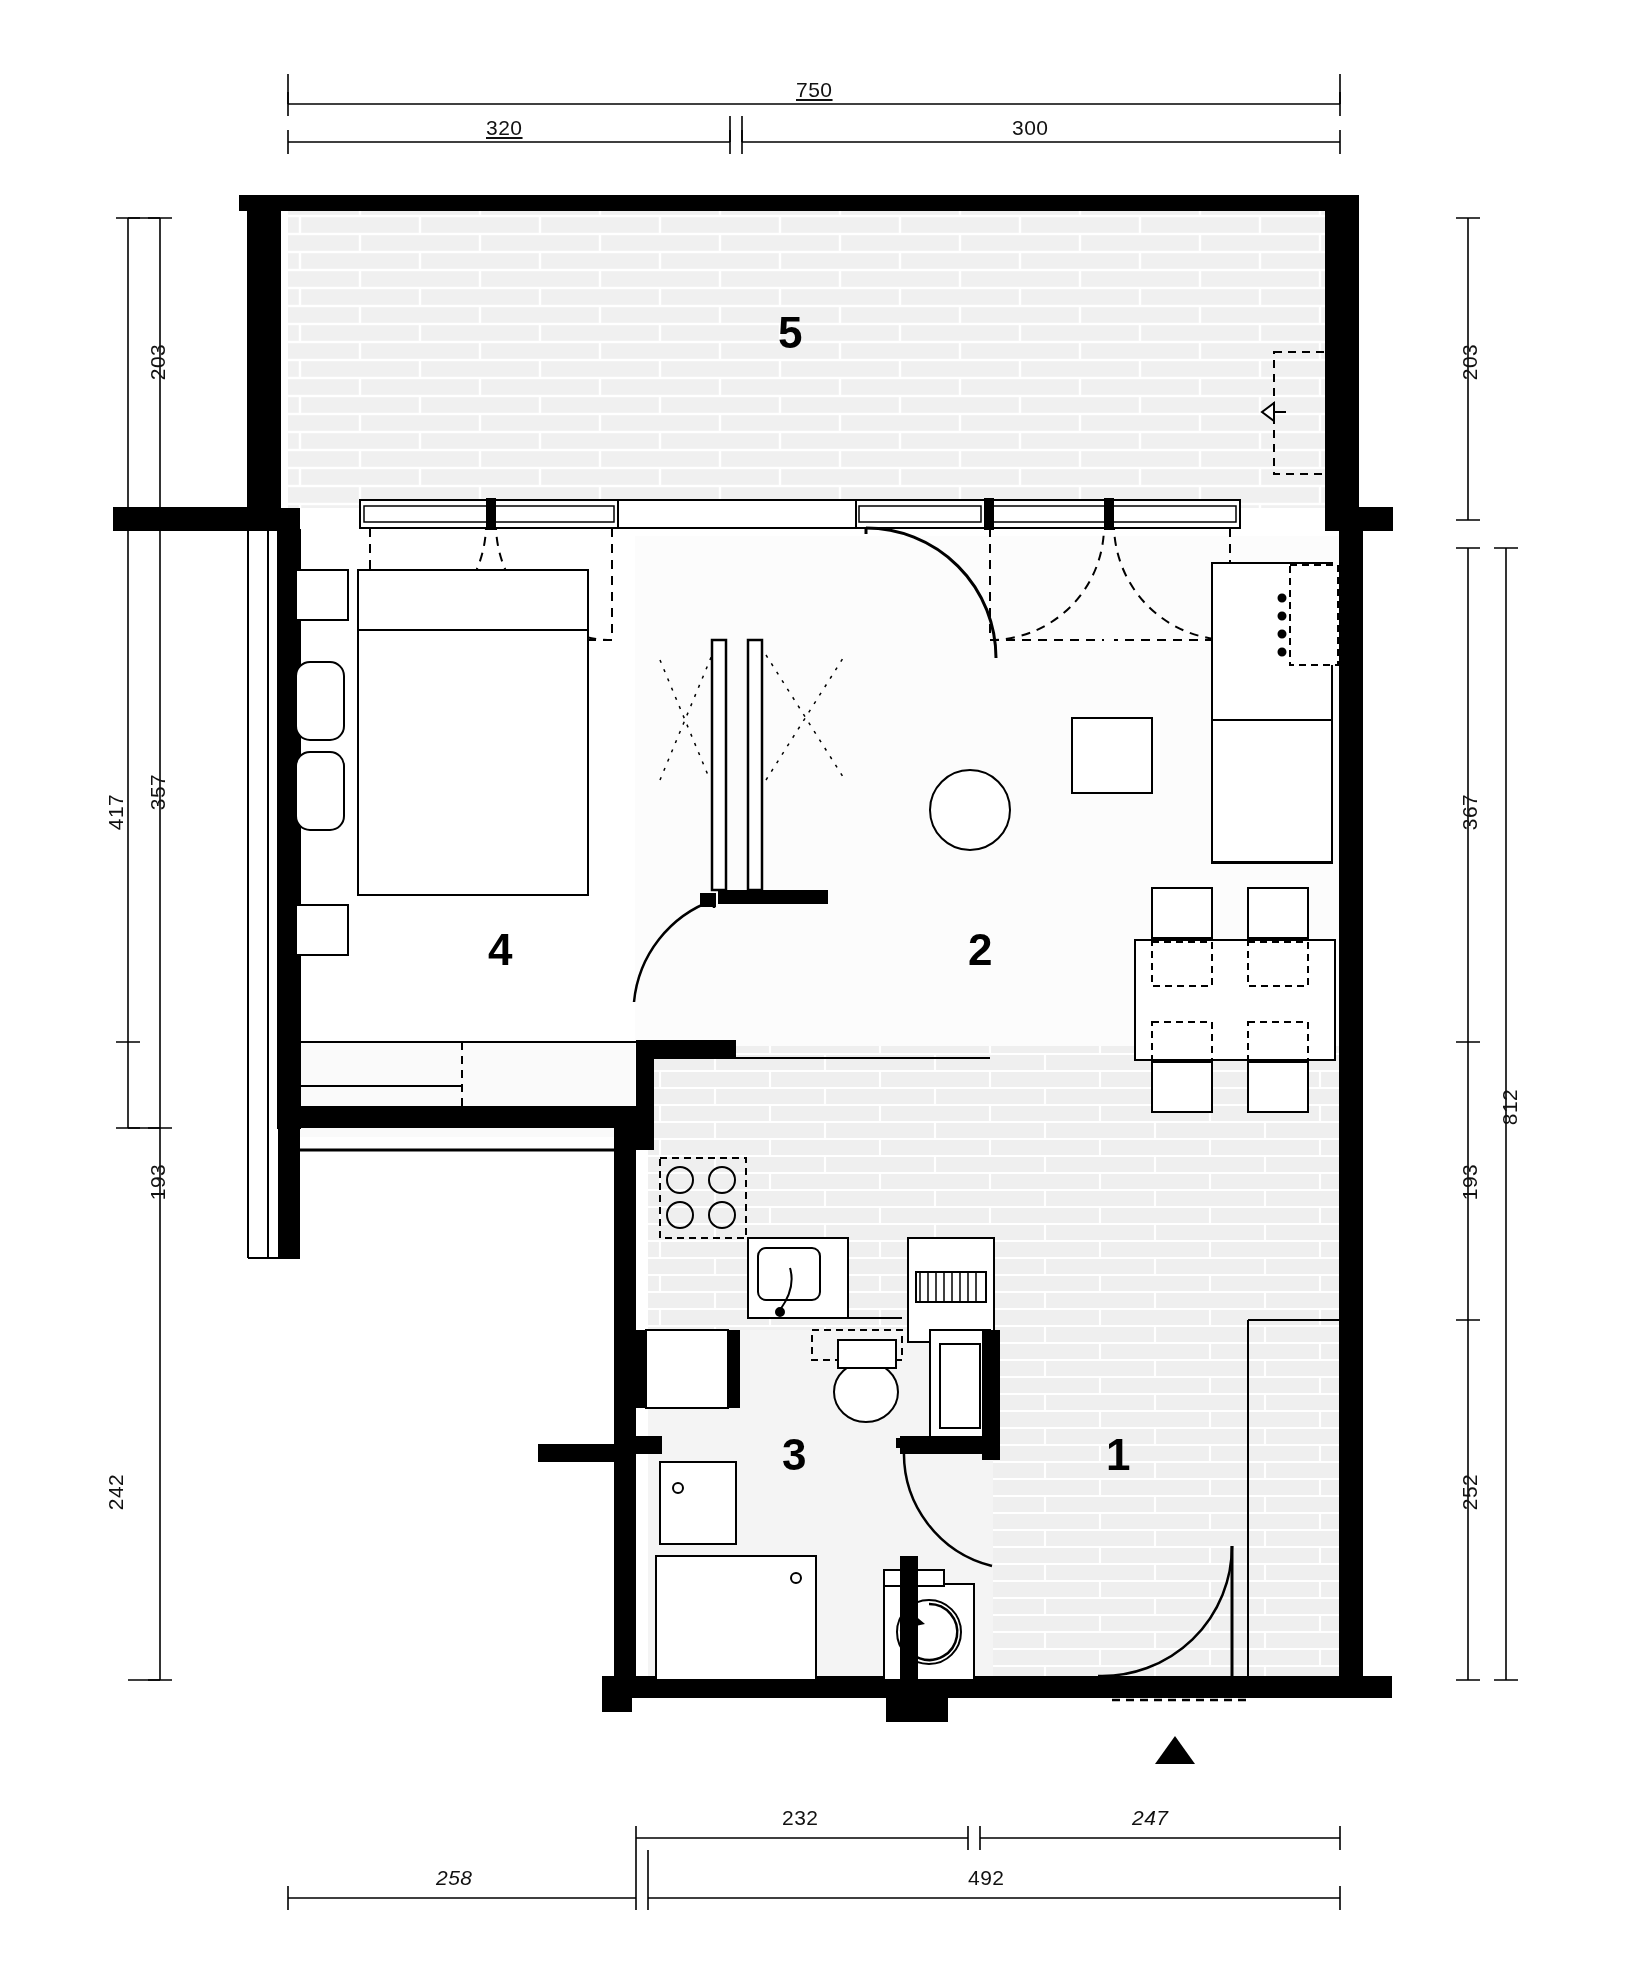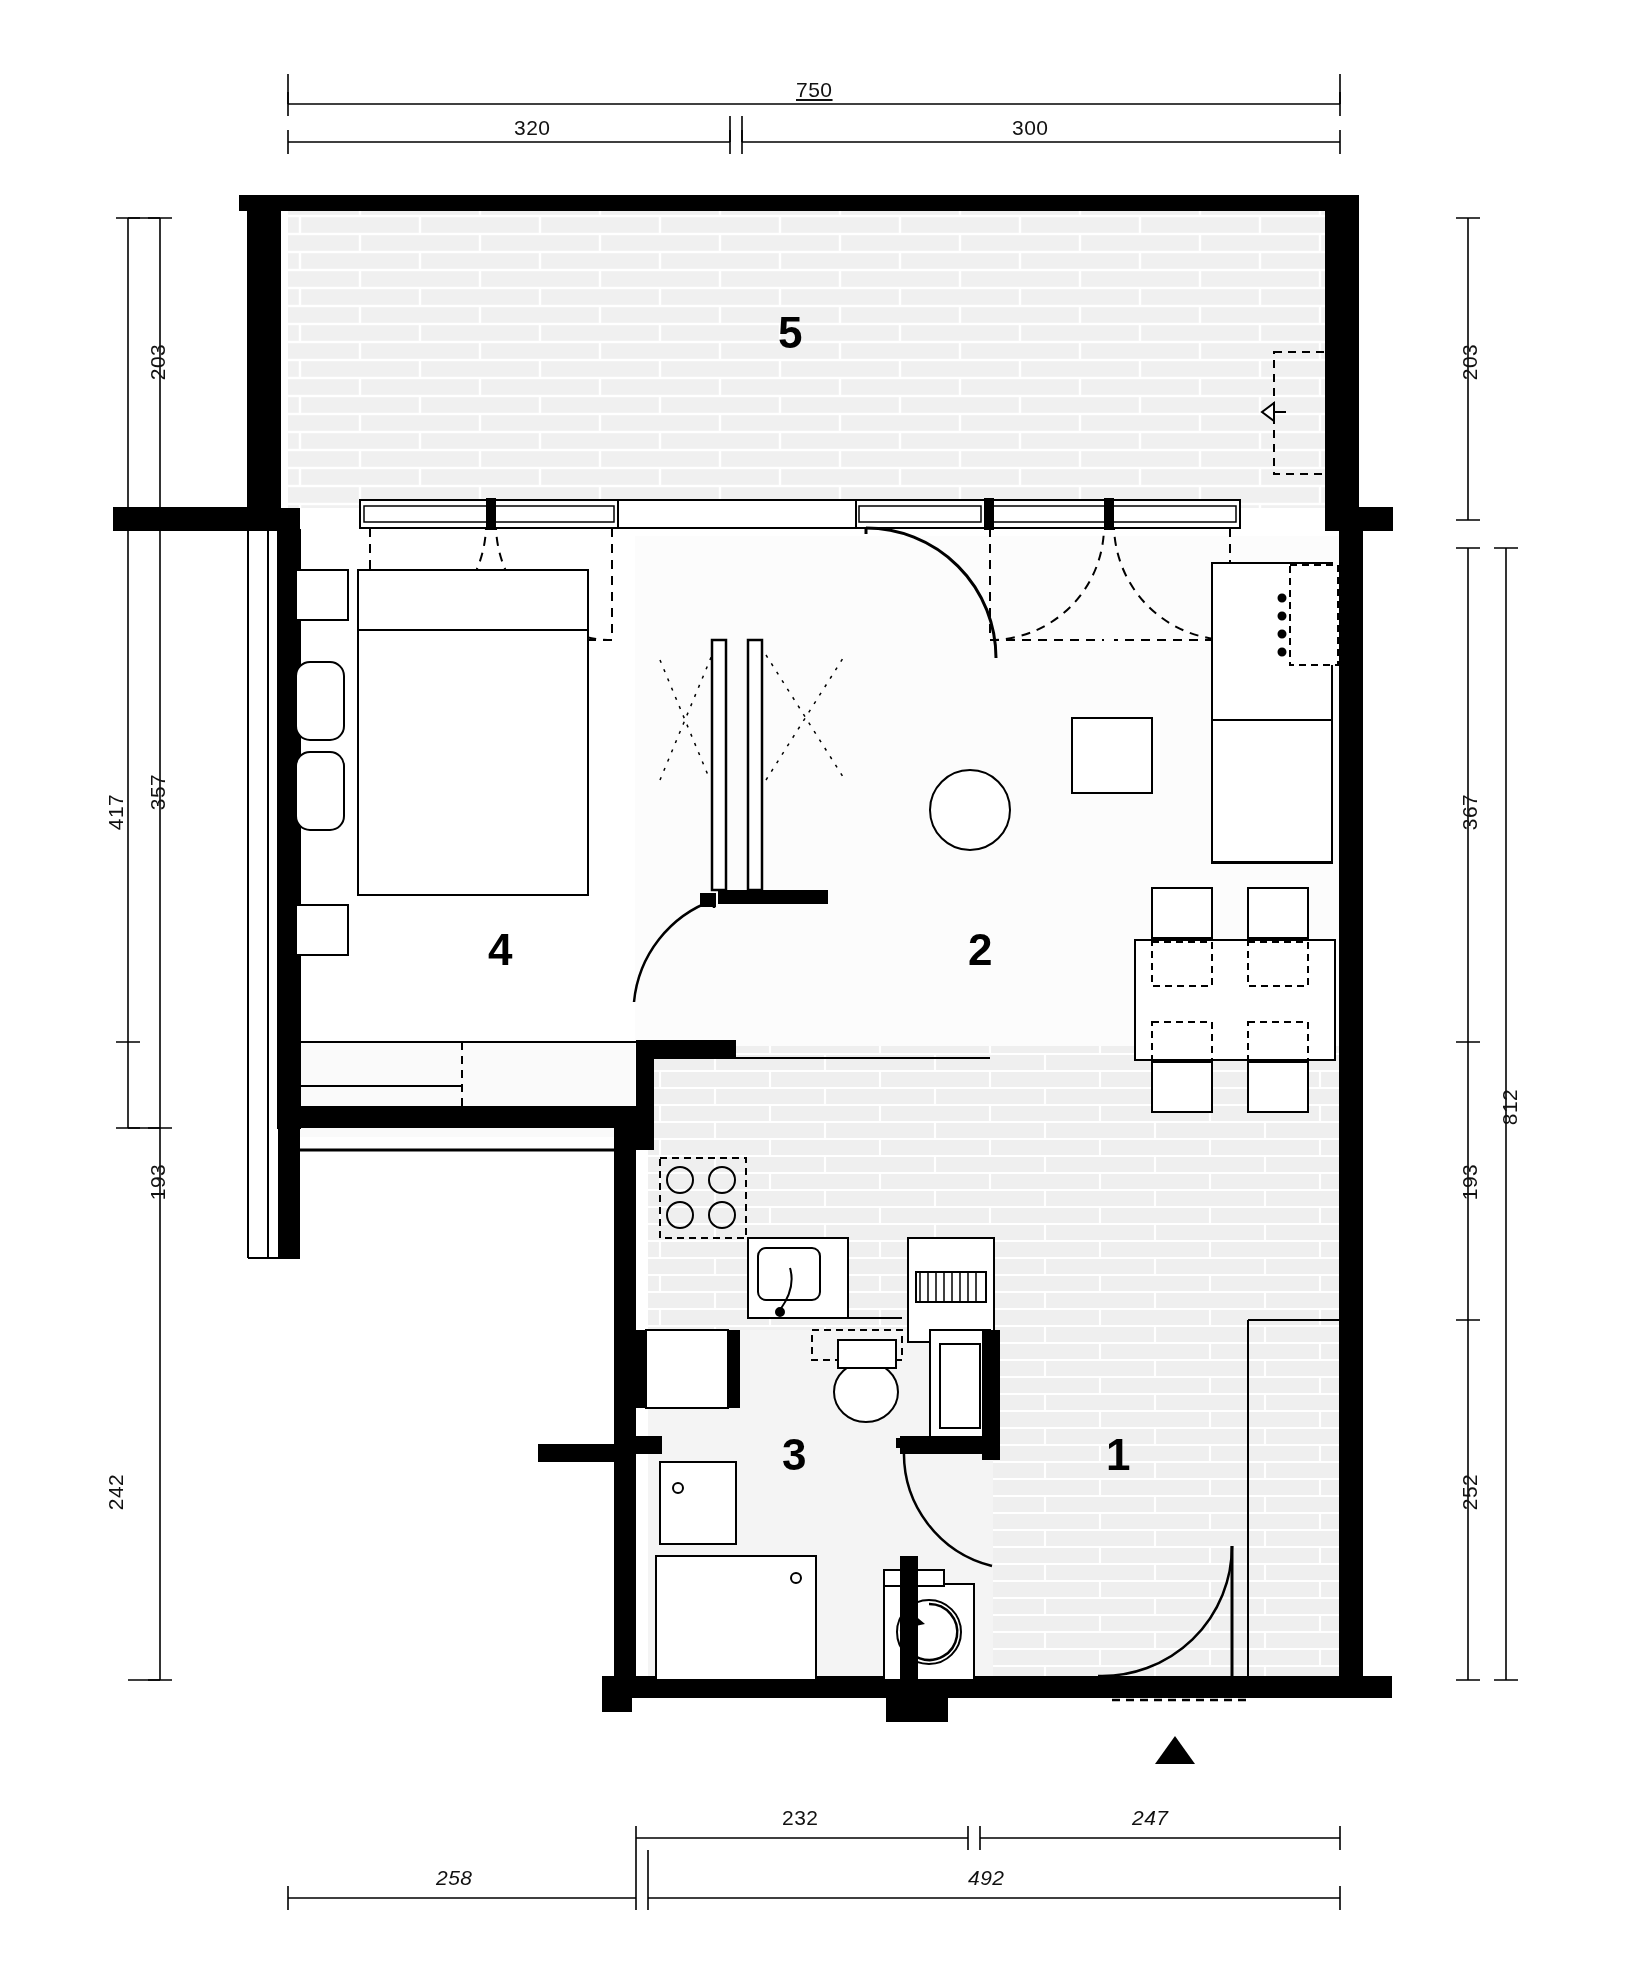--- a/index.html
+++ b/index.html
@@ -350,33 +350,33 @@
     </g>
   </svg>
 
   <div class="room-label" style="left:778px; top:308px;">5</div>
   <div class="room-label" style="left:968px; top:925px;">2</div>
   <div class="room-label" style="left:488px; top:925px;">4</div>
   <div class="room-label" style="left:782px; top:1430px;">3</div>
   <div class="room-label" style="left:1106px; top:1430px;">1</div>
 
   <div class="dim-label" style="left:796px; top:78px;text-decoration:underline;">750</div>
-  <div class="dim-label" style="left:514px; top:116px;">320</div>
+  <div class="dim-label" style="left:486px; top:116px;text-decoration:underline;">320</div>
   <div class="dim-label" style="left:1012px; top:116px;">300</div>
 
   <div class="dim-label vert" style="left:98px; top:800px;">417</div>
   <div class="dim-label vert" style="left:98px; top:1480px;">242</div>
   <div class="dim-label vert" style="left:140px; top:350px;">203</div>
   <div class="dim-label vert" style="left:140px; top:780px;">357</div>
   <div class="dim-label vert" style="left:140px; top:1170px;">193</div>
 
   <div class="dim-label vert" style="left:1452px; top:350px;">203</div>
   <div class="dim-label vert" style="left:1452px; top:800px;">367</div>
   <div class="dim-label vert" style="left:1452px; top:1170px;">193</div>
   <div class="dim-label vert" style="left:1452px; top:1480px;">252</div>
   <div class="dim-label vert" style="left:1492px; top:1095px;">812</div>
 
   <div class="dim-label" style="left:782px; top:1806px;">232</div>
   <div class="dim-label" style="left:1132px; top:1806px;font-style:italic;">247</div>
   <div class="dim-label" style="left:436px; top:1866px;font-style:italic;">258</div>
-  <div class="dim-label" style="left:968px; top:1866px;font-style:italic;">492</div>
+  <div class="dim-label" style="left:968px; top:1866px;">492</div>
 
 </div>
 
 </body></html>

